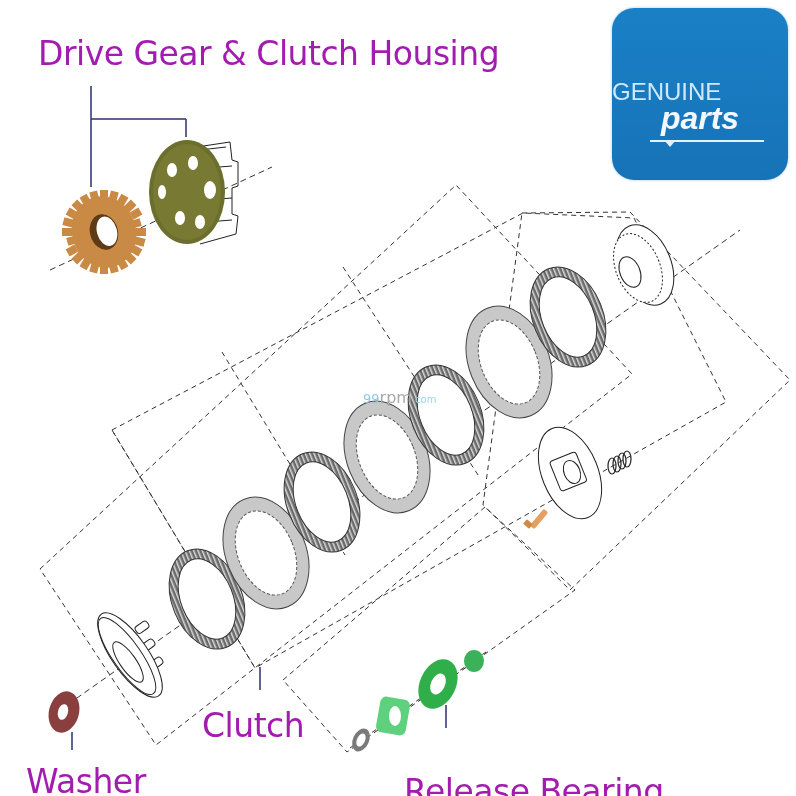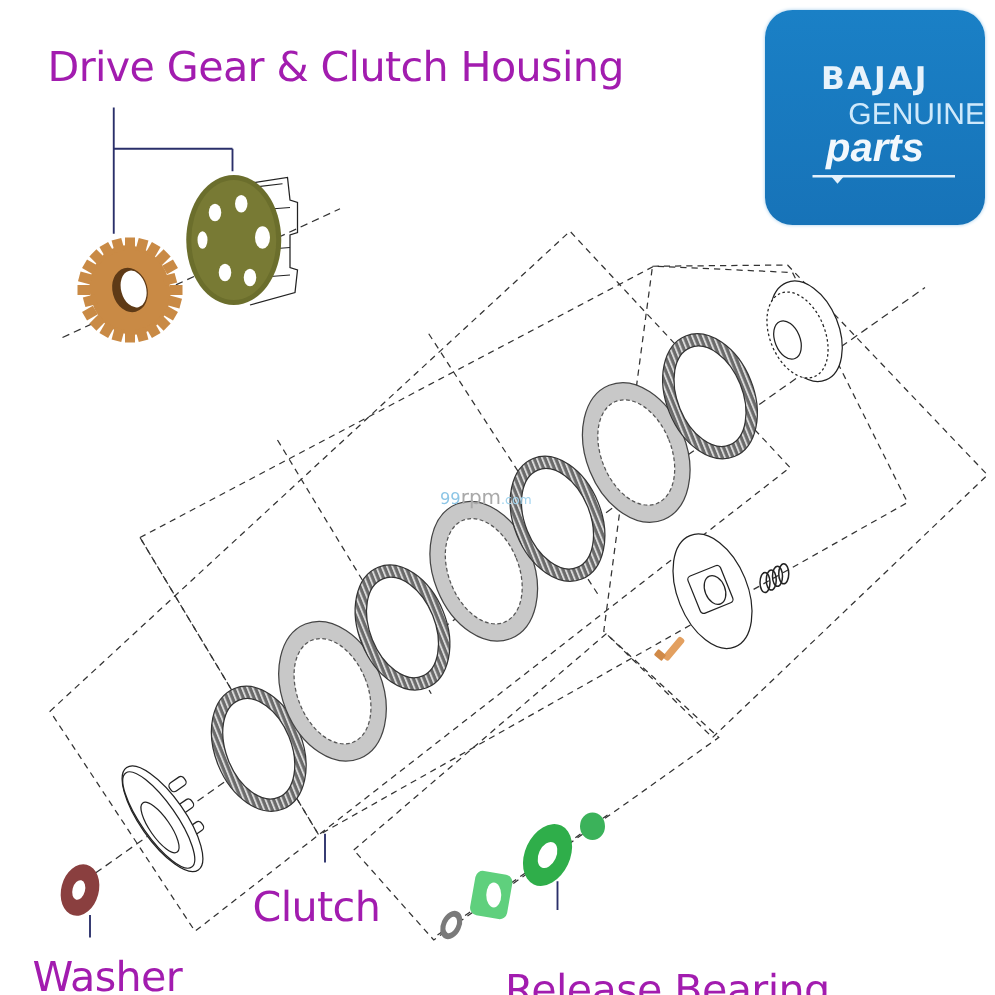--- a/index.html
+++ b/index.html
@@ -6,25 +6,25 @@
   body { width:796px; height:796px; position:relative; overflow:hidden; font-family:"DejaVu Sans", sans-serif; }
   #diagram { position:absolute; left:0; top:0; width:796px; height:796px; }
   .label { position:absolute; color:#a21caf; font-family:"DejaVu Sans", sans-serif; white-space:nowrap; letter-spacing:-0.5px; }
   #lbl-drive { left:38px; top:34px; font-size:33px; }
   #lbl-clutch { left:202px; top:706px; font-size:33px; }
   #lbl-washer { left:26px; top:750px; font-size:33px;margin-top:12px; }
   #lbl-release { left:404px; top:772px; font-size:33px; }
   #logo { position:absolute; left:612px; top:8px; width:176px; height:172px; border-radius:22px;
           background:linear-gradient(180deg,#1a80c6 0%,#1773b8 100%); box-shadow:0 0 3px #9cc8e8; }
   #logo .brand { position:absolute; left:0; right:0; top:40px; text-align:center; color:#e9f3fb; font-weight:bold; font-size:25px; letter-spacing:2px; font-family:"DejaVu Sans", sans-serif; }
-  #logo .genuine { position:absolute; left:0; right:0; top:70px; text-align:right; color:#cfe9fb; font-size:24px; font-family:"Liberation Sans", sans-serif; }
+  #logo .genuine { position:absolute; left:0; right:0; top:70px; text-align:left; color:#cfe9fb; font-size:24px; font-family:"Liberation Sans", sans-serif; }
   #logo .parts { position:absolute; left:0; right:0; top:92px; text-align:center; color:#f2f8fd; font-weight:bold; font-size:32px; font-family:"Liberation Sans", sans-serif;font-style:italic; }
   #logo .underline { position:absolute; left:38px; right:24px; top:132px; height:2px; background:#e4f1fb; }
   #logo .notch { position:absolute; left:52px; top:132px; width:0; height:0; border-left:6px solid transparent; border-right:6px solid transparent; border-top:7px solid #e4f1fb; }
-  #watermark { position:absolute; left:352px; top:388px; font-size:13px; font-family:"DejaVu Sans", sans-serif; }
+  #watermark { position:absolute; left:363px; top:388px; font-size:13px; font-family:"DejaVu Sans", sans-serif; }
   #watermark .a { color:#8ec6e6; }
   #watermark .b { color:#a9a9a9; font-size:16px; }
   #watermark .c { color:#9fd3ee; font-size:10px; }
 </style>
 </head>
 <body>
 
 <svg id="diagram" viewBox="0 0 796 796" xmlns="http://www.w3.org/2000/svg">
   <defs>
     <pattern id="fric" width="4" height="4" patternUnits="userSpaceOnUse">
@@ -194,18 +194,17 @@
 <div id="watermark">
   <span class="a">99</span><span class="b">rpm</span><span class="c">.com</span>
 </div>
 
 <div class="label" id="lbl-drive">Drive Gear &amp; Clutch Housing</div>
 <div class="label" id="lbl-clutch">Clutch</div>
 <div class="label" id="lbl-washer">Washer</div>
 <div class="label" id="lbl-release">Release Bearing</div>
 
 <div id="logo">
-  <div class="brand">BAJAJ</div>
   <div class="genuine">GENUINE</div>
   <div class="parts">parts</div>
   <div class="underline"></div>
   <div class="notch"></div>
 </div>
 
 </body></html>

